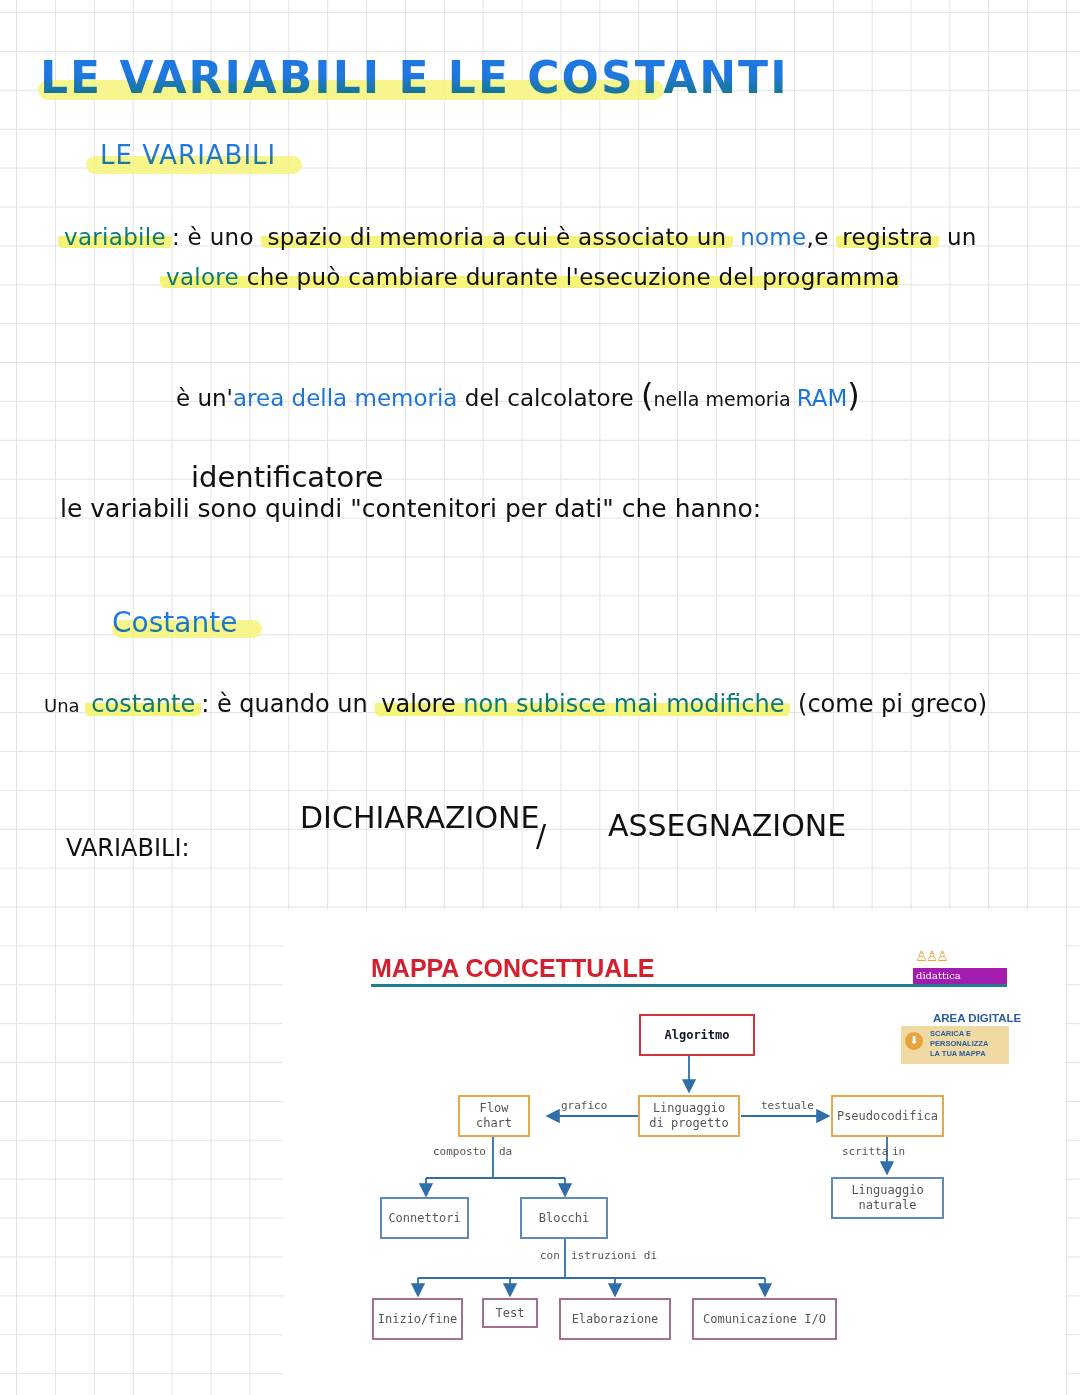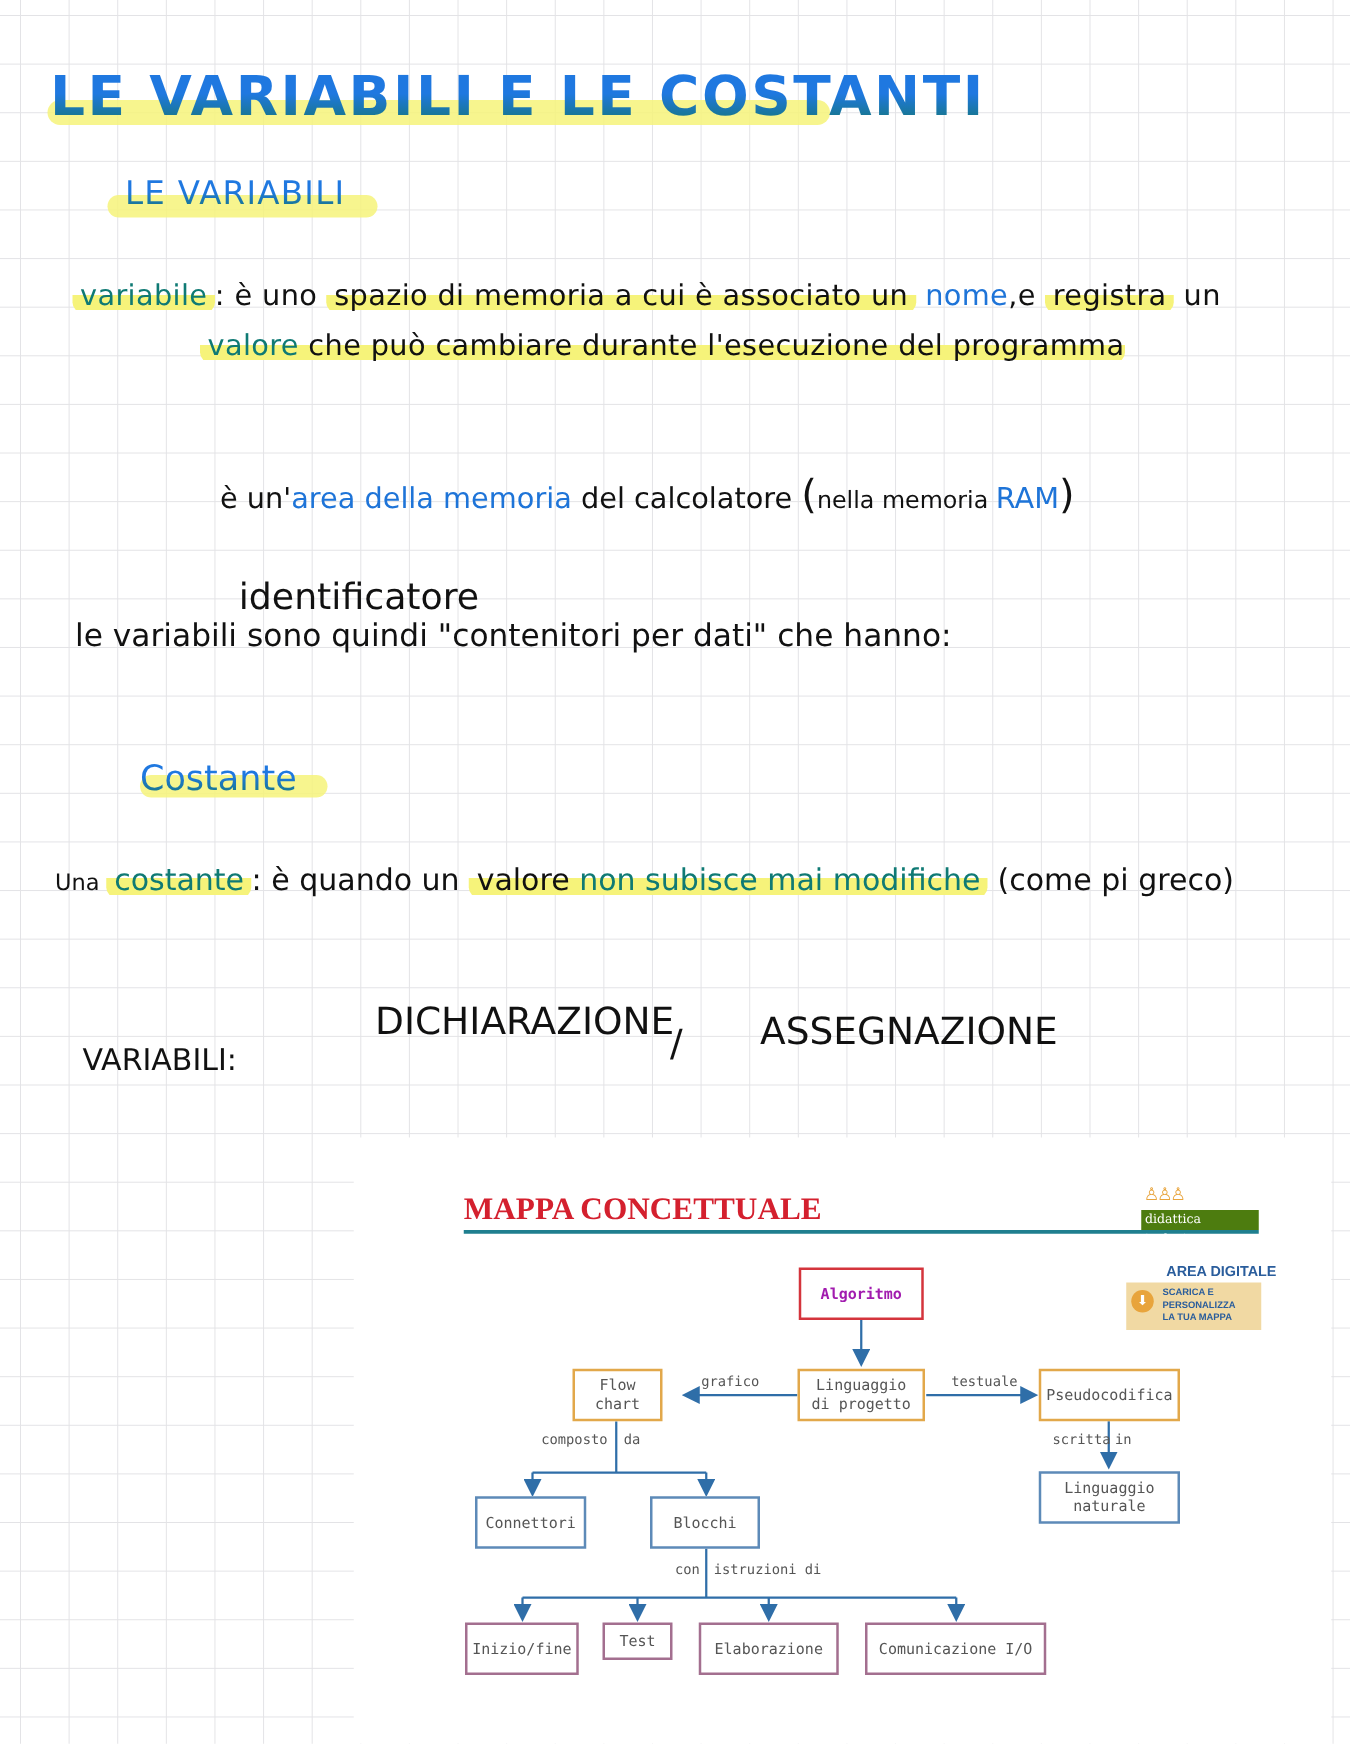--- a/index.html
+++ b/index.html
@@ -33,25 +33,25 @@
   #costante-h { left: 112px; top: 606px; font-size: 28px; }
   #costante-hl { position:absolute; left: 112px; top: 620px; width: 150px; height: 18px; background:#f6f37a; border-radius: 9px; opacity: 0.85; }
   #cdef { left: 44px; top: 690px; font-size: 24px; }
   #var-label { left: 66px; top: 806px; font-size: 24px; margin-top: 28px; }
   #decl { left: 300px; top: 800px; font-size: 30px; }
   #slash { left: 536px; top: 818px; font-size: 30px; }
   #assign { left: 608px; top: 808px; font-size: 30px; }
 
   
   #map { position: absolute; left: 283px; top: 910px; width: 782px; height: 485px; background: #fff; }
-  #map-title { position:absolute; left: 88px; top: 44px; font-family: Liberation Serif, serif; font-weight: bold; font-size: 25px; color: #d4202e; }
+  #map-title { position:absolute; left: 88px; top: 44px; font-family: Liberation Sans, sans-serif; font-weight: bold; font-size: 25px; color: #d4202e; }
   #map-rule { position:absolute; left: 88px; top: 74px; width: 636px; height: 3px; background: #1f7f8f; }
   #di-badge { position:absolute; left: 628px; top: 38px; width: 96px; height: 38px; }
   #di-people { position:absolute; left: 4px; top: 0; font-size: 14px; color: #e8a43c; letter-spacing: -2px; }
-  #di-label { position:absolute; left: 2px; top: 20px; height: 16px; width: 94px; background:#4d7c0f; color:#fff; font-family: "DejaVu Serif", serif; font-size: 10px; line-height: 16px; padding-left: 3px; box-sizing: border-box; }
+  #di-label { position:absolute; left: 2px; top: 20px; height: 16px; width: 94px; background:#a21caf; color:#fff; font-family: "DejaVu Serif", serif; font-size: 10px; line-height: 16px; padding-left: 3px; box-sizing: border-box; }
   #area-dig { position:absolute; left: 616px; top: 102px; font-family: "Liberation Sans", sans-serif; font-weight: bold; font-size: 11.5px; color: #2a5d9c; margin-left: 34px; }
   #area-box { position:absolute; left: 618px; top: 116px; width: 108px; height: 38px; background: #f1d9a3; }
   #dl-icon { position:absolute; left: 4px; top: 6px; width: 18px; height: 18px; border-radius: 50%; background:#e8a43c; color:#fff; font-size: 11px; line-height: 18px; text-align: center; }
   #area-text { position:absolute; left: 29px; top: 3px; font-family: "Liberation Sans", sans-serif; font-weight: bold; font-size: 7.5px; line-height: 10px; color:#2a5d9c; }
 
   .node { position:absolute; box-sizing: border-box; background:#fff; display:flex; align-items:center; justify-content:center; text-align:center; font-family: "DejaVu Sans Mono", monospace; font-size: 12px; line-height: 15px; color:#555; }
   .red { border: 2.5px solid #d4343c; }
   .orange { border: 2.5px solid #e2a84a; }
   .bluebox { border: 2.5px solid #5d8ab8; }
   .pink { border: 2.5px solid #a36f8f; }
@@ -137,21 +137,21 @@
 
       <line x1="282" y1="327" x2="282" y2="368"></line>
       <line x1="135" y1="368" x2="482" y2="368"></line>
       <line x1="135" y1="368" x2="135" y2="384" marker-end="url(#ah)"></line>
       <line x1="227" y1="368" x2="227" y2="384" marker-end="url(#ah)"></line>
       <line x1="332" y1="368" x2="332" y2="384" marker-end="url(#ah)"></line>
       <line x1="482" y1="368" x2="482" y2="384" marker-end="url(#ah)"></line>
     </g>
   </svg>
 
-  <div class="node red" style="left:356px;top:104px;width:100px;height:42px;font-weight:bold;color:#a21caf">Algoritmo</div>
+  <div class="node red" style="left:356px;top:104px;width:116px;height:42px;font-weight:bold;color:#0f172a">Algoritmo</div>
 
   <div class="node orange" style="left:355px;top:185px;width:102px;height:42px;flex-direction:column">
     <span>Linguaggio</span>
     <span>di progetto</span>
   </div>
 
   <div class="node orange" style="left:175px;top:185px;width:72px;height:42px;flex-direction:column">
     <span>Flow</span>
     <span>chart</span>
   </div>

